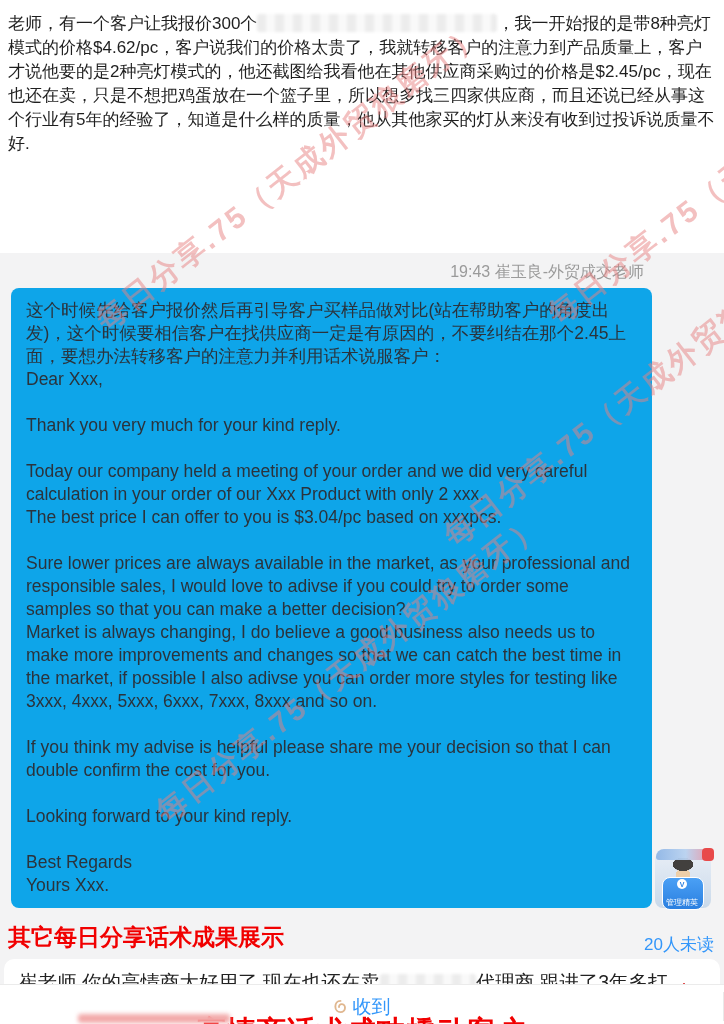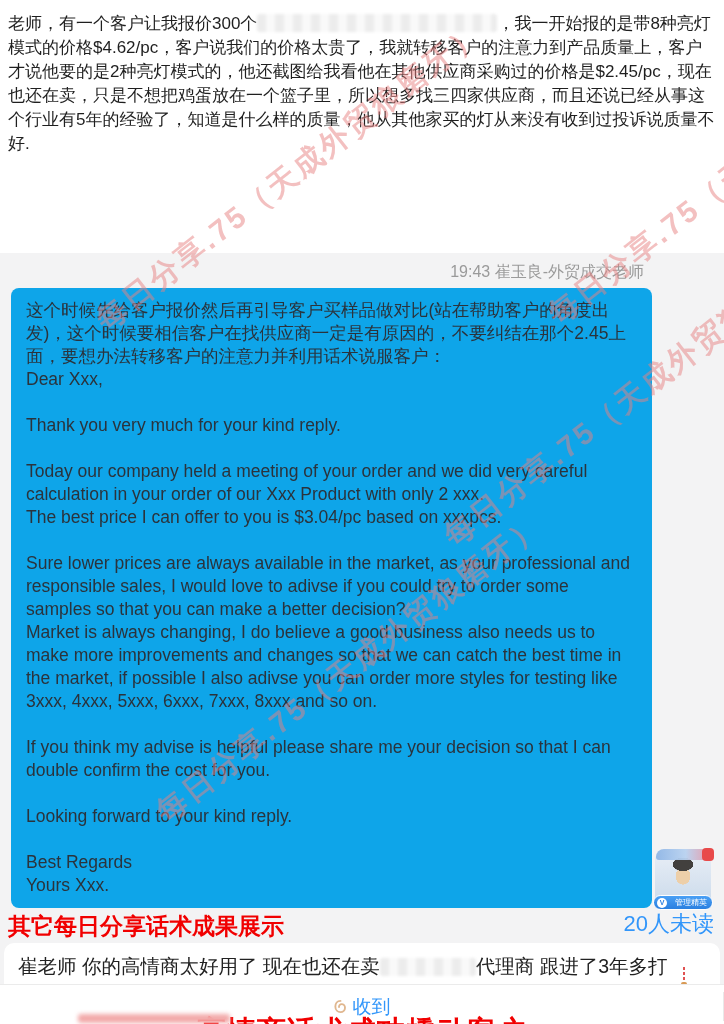--- a/index.html
+++ b/index.html
@@ -32,28 +32,28 @@
               radial-gradient(ellipse 12px 14px at 50% 43%, #edcfa9 60%, rgba(0,0,0,0) 61%),
               radial-gradient(ellipse 22px 13px at 50% 92%, #fafafa 60%, rgba(0,0,0,0) 61%),
               linear-gradient(180deg,#e8eef6,#c9d9ea); }
   .avatar-ribbon { position:absolute; top:-3px; left:1px; right:1px; height:11px; border-radius:8px 8px 3px 3px;
                    background:linear-gradient(90deg,#8fb6e6,#b9d2f0 55%,#e89aa8); opacity:.95; }
   .avatar-corner { position:absolute; top:-4px; right:-3px; width:12px; height:13px; border-radius:4px;
                    background:#e84a4a; }
   .avatar-badge { position:absolute; left:50%; transform:translateX(-50%); bottom:-2px;
                   display:flex; align-items:center; gap:8px; white-space:nowrap;
                   background:linear-gradient(180deg,#4aa0f5,#2a7fe0); color:#fff; font-size:8px;
-                  padding:1px 5px 1px 3px; border-radius:8px; border:1px solid #ffffff; }
+                  padding:1px 5px 1px 3px; border-radius:8px; border:1px solid #ffffff;flex-direction:column; }
   .badge-v { display:inline-flex; align-items:center; justify-content:center; width:10px; height:10px;
              border-radius:50%; background:#ffffff; color:#2a7fe0; font-size:7px; font-weight:bold; }
 
   
-  .below-row { display:flex; justify-content:space-between; align-items:flex-start; padding:4px 10px 0 8px; }
+  .below-row { display:flex; justify-content:space-between; align-items:flex-start; padding:15px 10px 0 8px; }
   .section-title { color:#f10000; font-size:23px; font-weight:bold; line-height:28px; }
-  .unread { color:#3296fa; font-size:22px; line-height:22px; margin-top:1px; }
+  .unread { color:#3296fa; font-size:17px; line-height:22px; margin-top:11px; }
 
   
   .result-card { position:relative; background:#ffffff; border-radius:10px; margin:3px 4px 0 4px;
                  padding:8px 40px 12px 14px; color:#222222; font-size:19.5px; line-height:31px; }
   .mention-pill { display:inline-block; background:#2f9bff; color:#ffffff; border-radius:7px;
                   padding:1px 9px 3px 9px; font-size:19px; line-height:25px; margin-left:10px;
                   vertical-align:1px; }
   .firecracker { position:absolute; right:32px; top:24px; width:8px; height:40px;
                  display:flex; flex-direction:column; align-items:center; }
   .firecracker .fuse { width:2px; height:14px;

